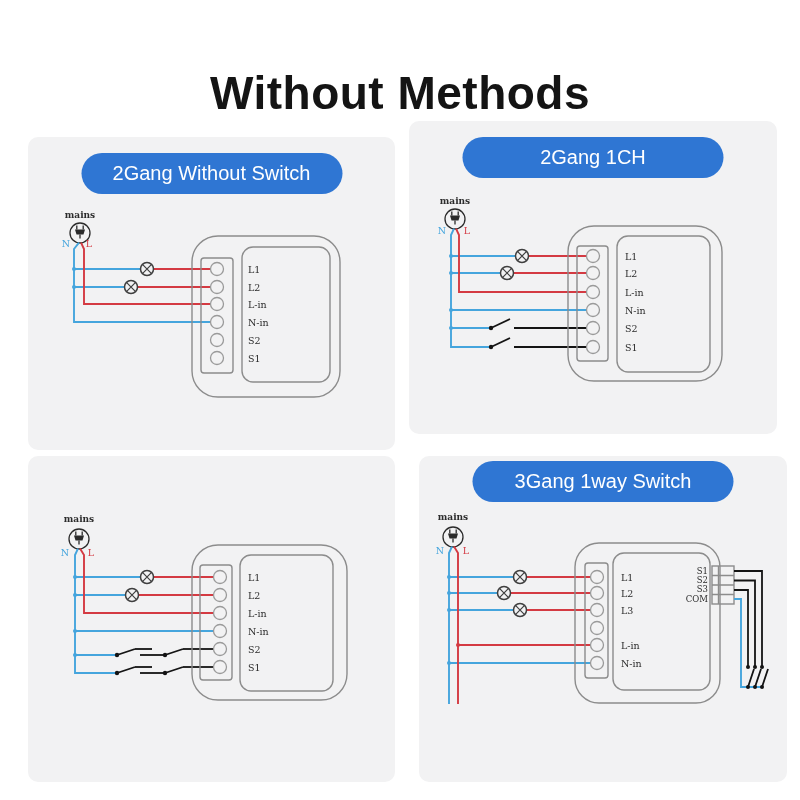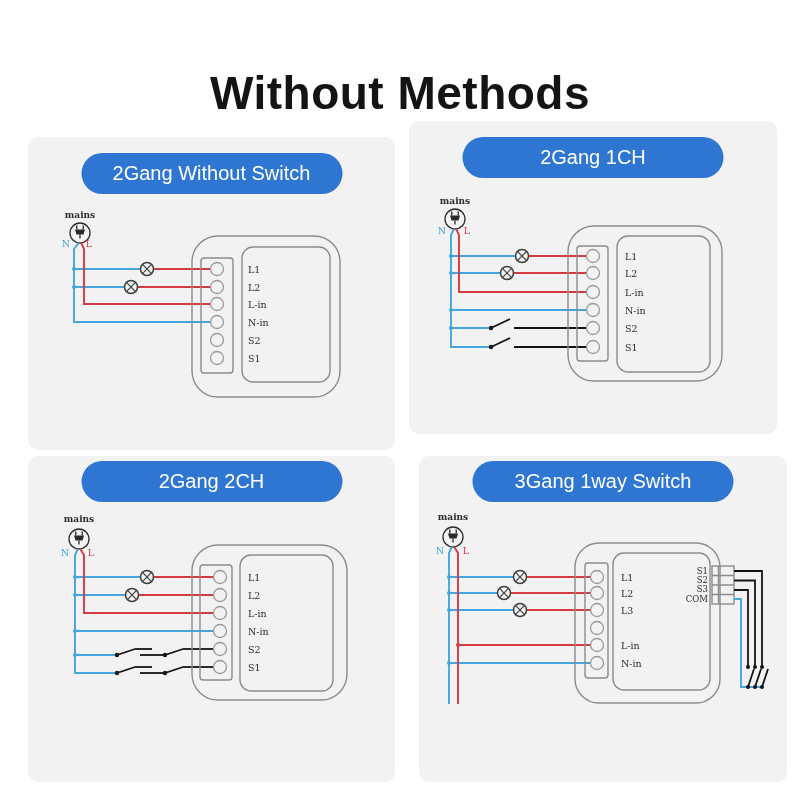--- a/index.html
+++ b/index.html
@@ -169,21 +169,20 @@
       <text class="t" x="216" y="155.5">L2</text>
       <text class="t" x="216" y="174.5">L-in</text>
       <text class="t" x="216" y="192.5">N-in</text>
       <text class="t" x="216" y="210.5">S2</text>
       <text class="t" x="216" y="229.5">S1</text>
     </g>
   </svg>
 </div>
 
 <div class="panel" id="p-bl">
-  <div class="pill">2Gang 2CH</div>
   <svg class="diagram" viewBox="0 0 367 326">
     <g>
       <text class="tm" x="51" y="66">mains</text>
       <circle class="plug" cx="51" cy="83" r="10"></circle>
       <path class="plug" d="M47.8 75.5 V79.5 M54.2 75.5 V79.5 M51 84.5 V88.5"></path>
       <path class="plugf" d="M46 79.5 H56 L54.5 84.5 H47.5 Z"></path>
       <text class="tn" x="37" y="100">N</text>
       <text class="tl2" x="63" y="100">L</text>
     </g>
     <g>

